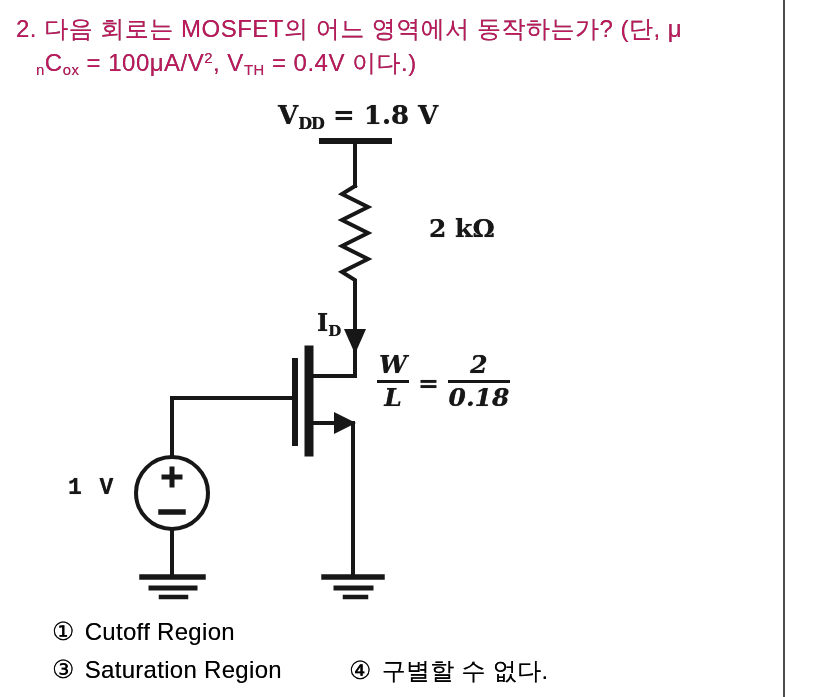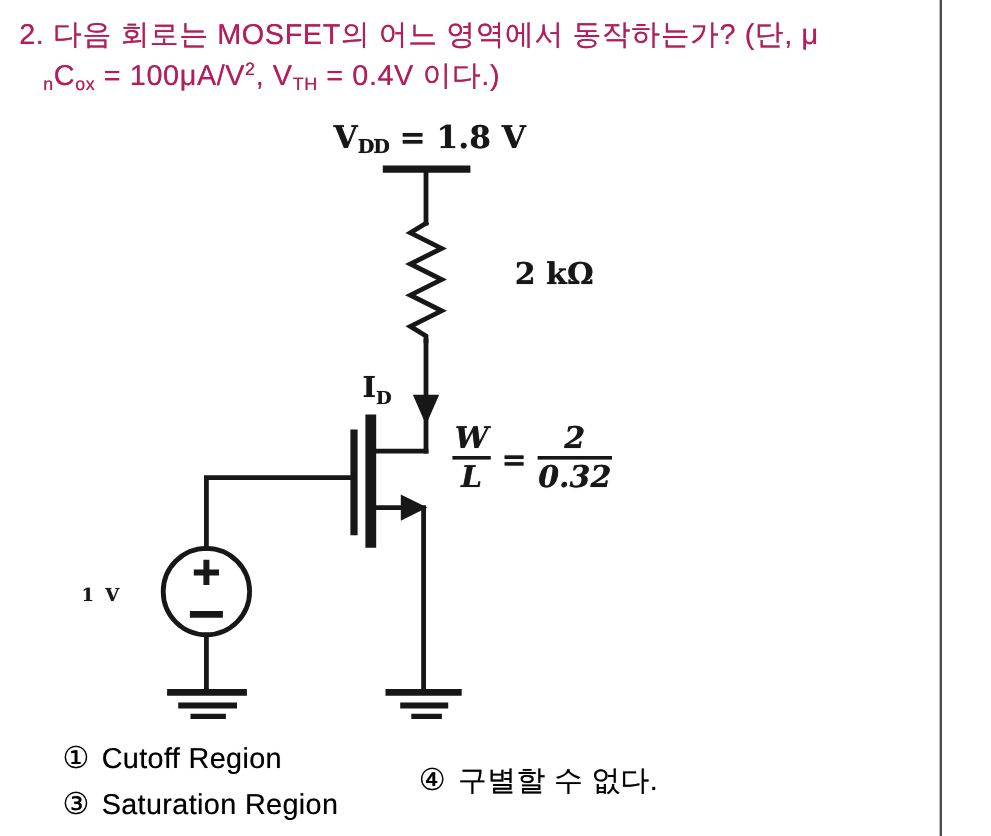--- a/index.html
+++ b/index.html
@@ -13,43 +13,43 @@
   #qline2{left:36px;top:47px;}
   .sb{font-size:0.62em;vertical-align:-0.28em;}
   .sp{font-size:0.62em;vertical-align:0.55em;}
 
   
   .clabel{position:absolute;font-family:"DejaVu Serif","Liberation Serif",serif;
           font-weight:bold;color:#171717;white-space:nowrap;text-shadow:0 0 .7px #444;}
   #vdd-label{left:278px;top:100px;font-size:26px;}
   #vdd-label .tsub{font-size:16px;vertical-align:-0.3em;letter-spacing:-1px;}
   #res-label{left:386px;top:214px;font-size:25px;margin-left:43px;}
-  #id-label{left:302px;top:308px;font-size:24px;}
+  #id-label{left:317px;top:308px;font-size:24px;}
   #id-label .tsub{font-size:15px;vertical-align:-0.35em;}
-  #vs-label{left:68px;top:487px;font-size:15px;letter-spacing:2px;}
+  #vs-label{left:68px;top:475px;font-size:23px;letter-spacing:2px;font-family:Liberation Mono, monospace;}
 
   
   #wl{position:absolute;left:377px;top:352px;display:flex;align-items:center;gap:9px;
       font-family:"DejaVu Serif","Liberation Serif",serif;font-style:italic;font-weight:bold;
       color:#171717;font-size:25px;text-shadow:0 0 .7px #444;}
   .frac{display:inline-flex;flex-direction:column;align-items:center;line-height:1.05;}
   .frac .bar{height:3px;background:#171717;margin:2px 0;}
   #wl .eq{font-style:normal;transform:translateY(2px);}
 
   
   #circuit{position:absolute;left:0;top:0;filter:blur(0.3px);}
 
   
   .opt{position:absolute;white-space:nowrap;font-size:24px;color:#000000;
        letter-spacing:0.3px;text-shadow:0 0 .6px #666;}
   .opt .onum{font-size:25px;margin-right:10px;}
   #opt1{left:52px;top:617px;}
   #opt2{left:349px;top:617px;}
   #opt3{left:52px;top:655px;text-align:center;}
-  #opt4{left:349px;top:634px;}
+  #opt4{left:349px;top:655px;}
 
   
   #divider{position:absolute;left:783px;top:0;width:2px;height:697px;background:#4c4c4c;}
 </style>
 </head>
 <body>
 
 <div id="page">
 
   <div class="qline" id="qline1"><span>2.</span> <span>다음 회로는 MOSFET의 어느 영역에서 동작하는가? (단, μ</span></div>
@@ -113,21 +113,21 @@
   <div id="wl">
     <span class="frac">
       <span>W</span>
       <span class="bar" style="width:32px"></span>
       <span>L</span>
     </span>
     <span class="eq">=</span>
     <span class="frac">
       <span>2</span>
       <span class="bar" style="width:62px"></span>
-      <span>0.32</span>
+      <span>0.18</span>
     </span>
   </div>
 
   <div class="clabel" id="vs-label">1 V</div>
 
   <div class="opt" id="opt1"><span class="onum">①</span><span>Cutoff Region</span></div>
   <div class="opt" id="opt3"><span class="onum">③</span><span>Saturation Region</span></div>
   <div class="opt" id="opt4"><span class="onum">④</span><span>구별할 수 없다.</span></div>
 
   <div id="divider"></div>

